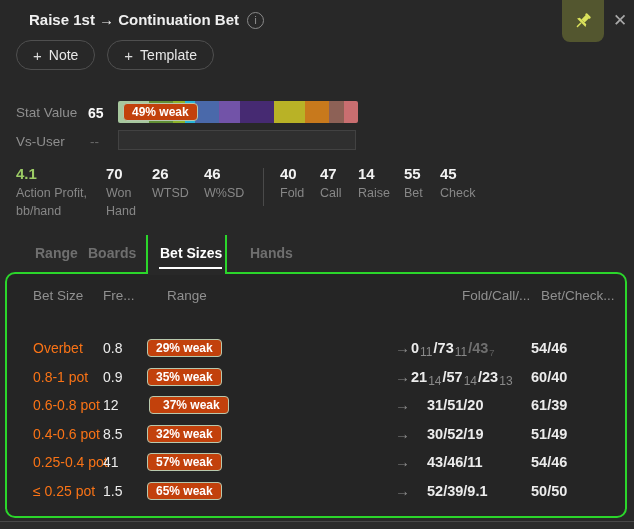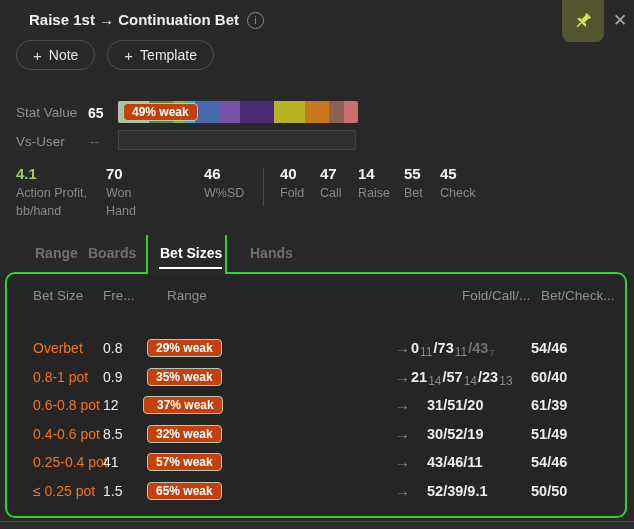--- a/index.html
+++ b/index.html
@@ -114,20 +114,24 @@
   <div class="sum-item" style="left:16px;">
     <div class="sum-val green">4.1</div>
       <div class="sum-lbl">Action Profit,
 bb/hand</div>
     </div>
   <div class="sum-item" style="left:106px;">
     <div class="sum-val">70</div>
       <div class="sum-lbl">Won
 Hand</div>
     </div>
+  <div class="sum-item" style="left:152px;">
+    <div class="sum-val">26</div>
+      <div class="sum-lbl">WTSD</div>
+    </div>
   <div class="sum-item" style="left:204px;">
     <div class="sum-val">46</div>
       <div class="sum-lbl">W%SD</div>
     </div>
   <div class="sum-divider"></div>
   <div class="sum-item" style="left:280px;">
     <div class="sum-val">40</div>
       <div class="sum-lbl">Fold</div>
     </div>
   <div class="sum-item" style="left:320px;">
@@ -204,21 +208,21 @@
         <div class="cell-freq">12</div>
         <div class="cell-bar bar">
           <div class="seg" style="background: rgb(167, 199, 158); flex: 8 0 0px;"></div>
           <div class="seg" style="background: rgb(86, 163, 58); flex: 6 0 0px;"></div>
           <div class="seg" style="background: rgb(63, 98, 165); flex: 19 0 0px;"></div>
           <div class="seg" style="background: rgb(114, 83, 168); flex: 4 0 0px;"></div>
           <div class="seg" style="background: rgb(185, 178, 38); flex: 12 0 0px;"></div>
           <div class="seg" style="background: rgb(200, 121, 28); flex: 27 0 0px;"></div>
           <div class="seg" style="background: rgb(141, 97, 86); flex: 16 0 0px;"></div>
           <div class="seg" style="background: rgb(201, 110, 112); flex: 8 0 0px;"></div>
-          <div class="weak-badge" style="left: 0; padding-left: 13px;">37% weak</div>
+          <div class="weak-badge" style="left: 6px; padding-left: 13px;">37% weak</div>
         </div>
         <div class="cell-arrow">→</div>
         <div class="cell-fc" style="padding-left: 16px;"><span>31/51/20</span></div>
         <div class="cell-bc">61/39</div>
       </div>
       <div class="trow">
         <div class="cell-label">0.4-0.6 pot</div>
         <div class="cell-freq">8.5</div>
         <div class="cell-bar bar">
           <div class="seg" style="background: rgb(167, 199, 158); flex: 8 0 0px;"></div>

